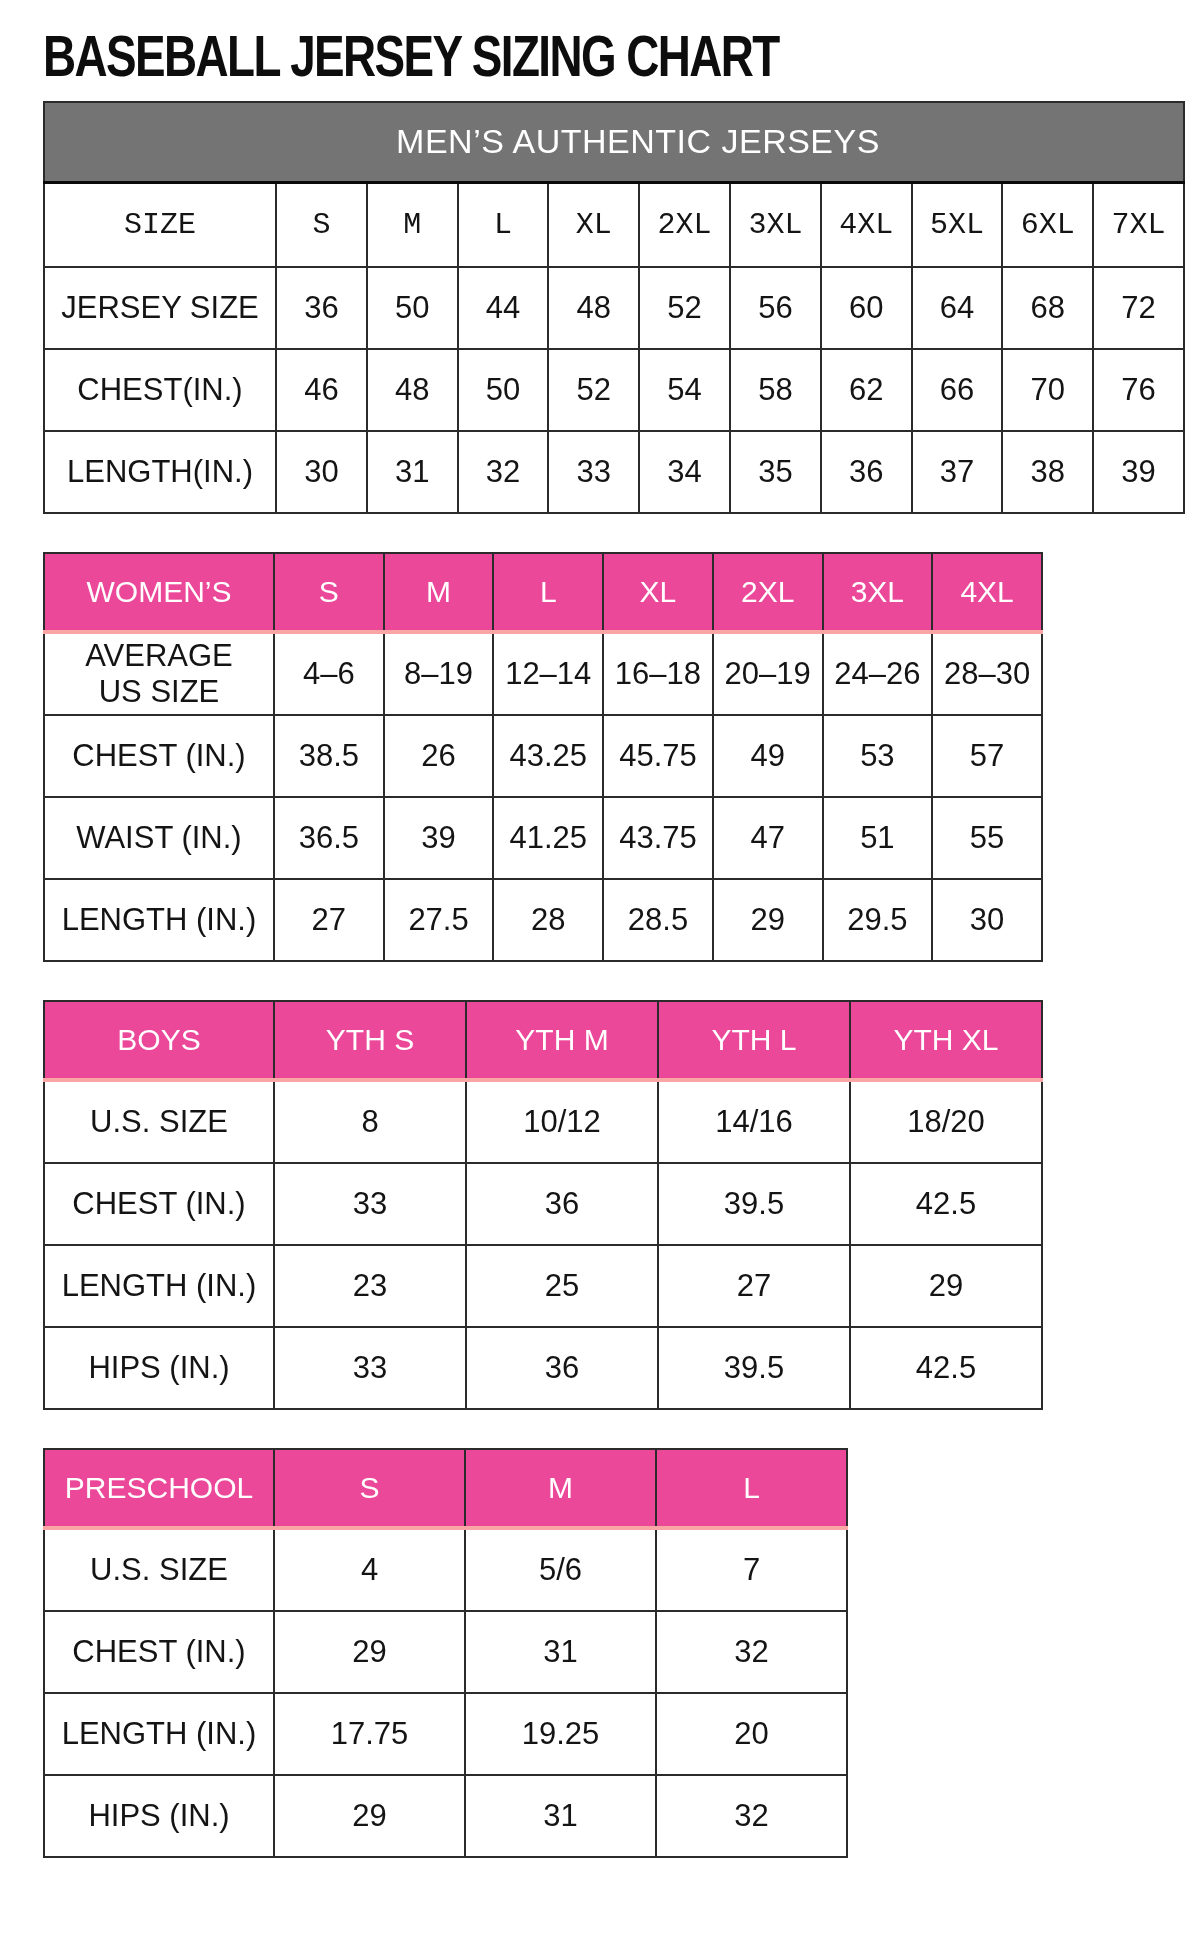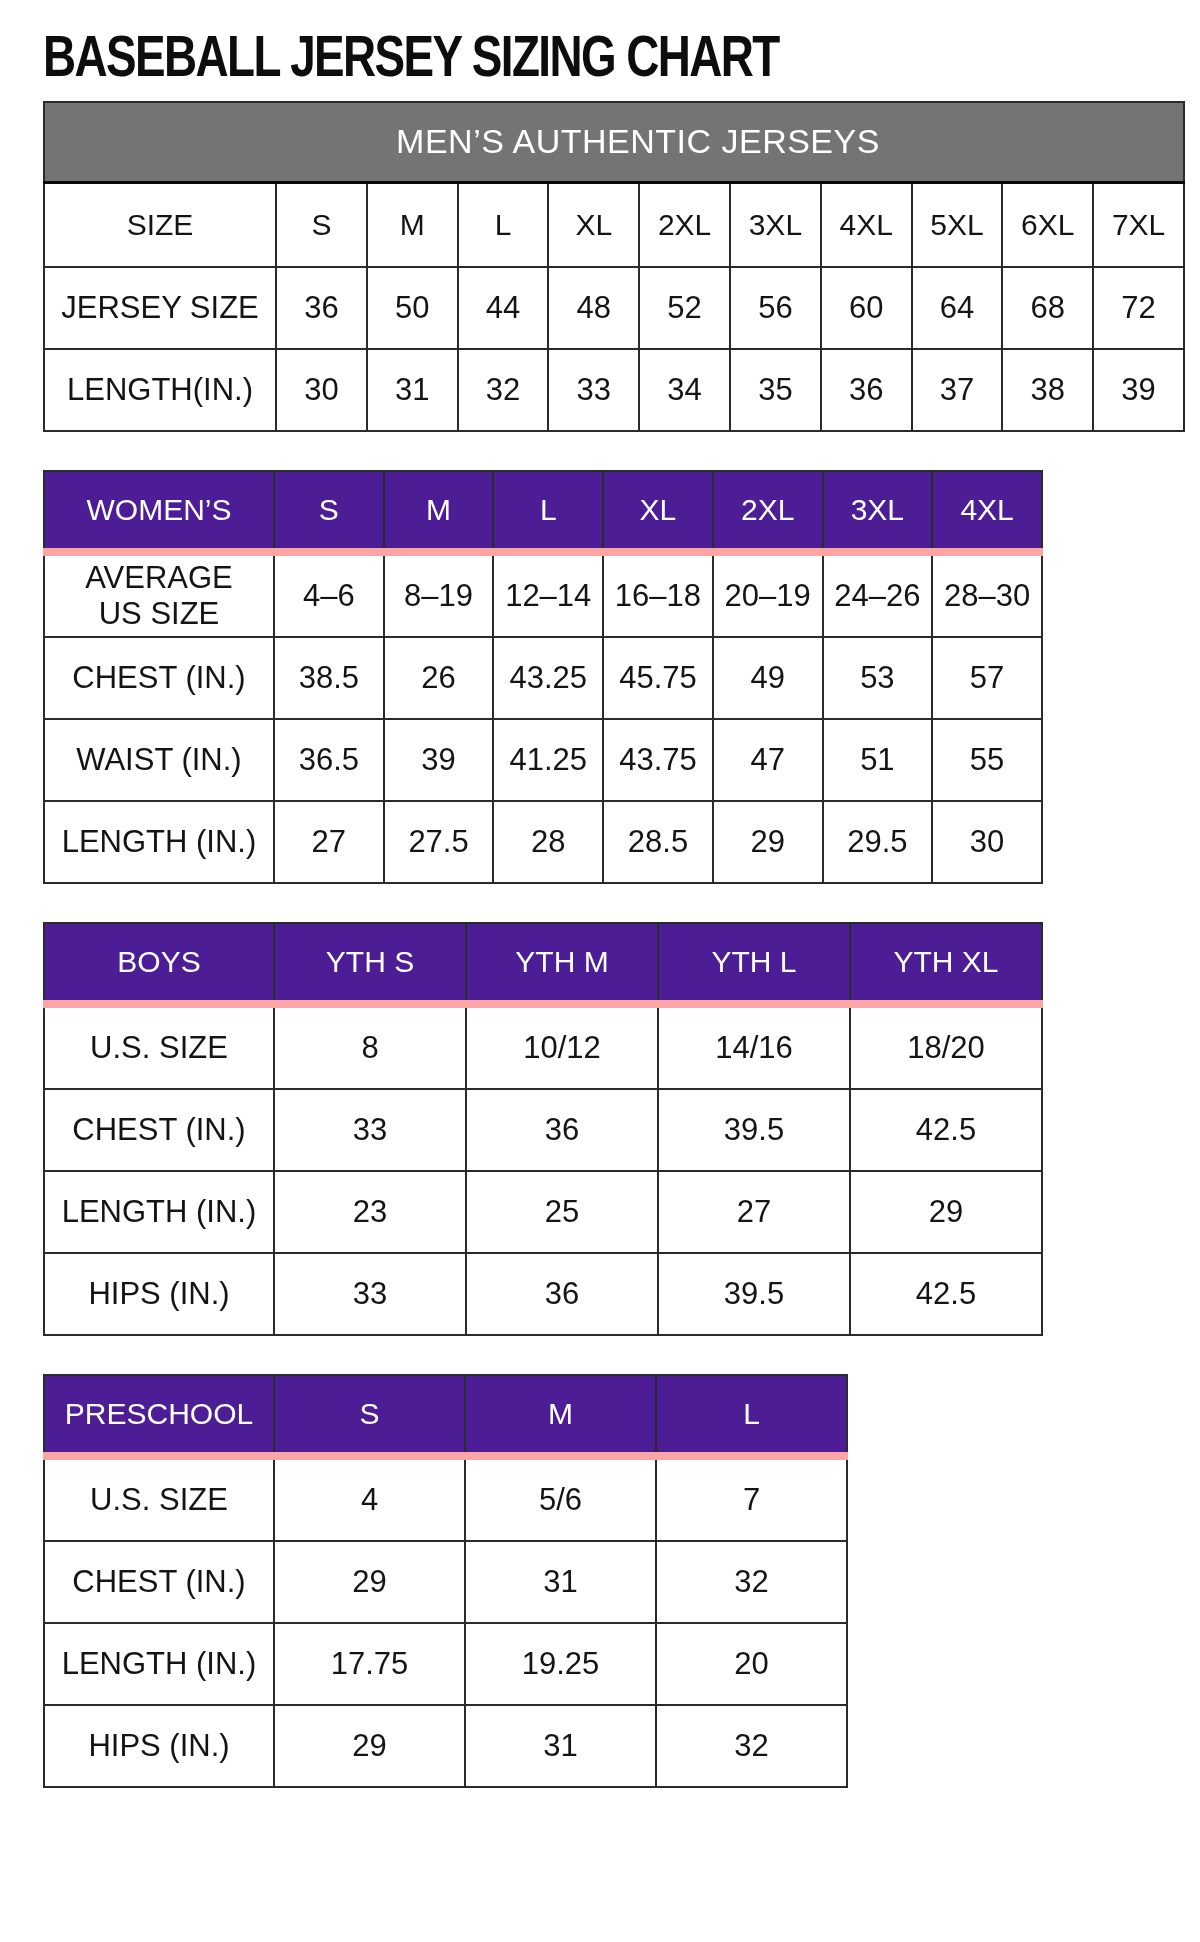--- a/index.html
+++ b/index.html
@@ -48,24 +48,24 @@
   .w-mens table.size-table{border-top:3px solid #0a0a0a;}
   table.size-table th,table.size-table td{
     border:2px solid #2b2b2b;text-align:center;vertical-align:middle;
     font-weight:normal;white-space:pre-line;overflow:hidden;
   }
   table.size-table th{font-size:30px;height:74px;}
   table.size-table td{font-size:31px;height:78px;color:#141414;}
 
   
   .gray-head thead th{
-    background:#4c1d95;color:#ffffff;border-bottom:8px solid #fca5a5;
-  }
-  
-  .plain-head thead th{background:#ffffff;color:#141414;height:80px;}
+    background:#ec4899;color:#ffffff;border-bottom:4px solid #fca5a5;
+  }
+  
+  .plain-head thead th{background:#ffffff;color:#141414;height:80px;font-family:Liberation Mono, monospace;}
 
   
   .w-mens col.label-col{width:232px;}
   .w-womens col.label-col{width:230px;}
   .w-boys col.label-col{width:230px;}
   .w-preschool col.label-col{width:230px;}
 
   .w-mens td,.w-mens th{font-size:30px;}
   .w-womens td{height:76px;}
   .w-boys td{height:76px;}
@@ -119,20 +119,33 @@
               <td>44</td>
               <td>48</td>
               <td>52</td>
               <td>56</td>
               <td>60</td>
               <td>64</td>
               <td>68</td>
               <td>72</td>
             </tr>
             <tr>
+              <td>CHEST(IN.)</td>
+              <td>46</td>
+              <td>48</td>
+              <td>50</td>
+              <td>52</td>
+              <td>54</td>
+              <td>58</td>
+              <td>62</td>
+              <td>66</td>
+              <td>70</td>
+              <td>76</td>
+            </tr>
+            <tr>
               <td>LENGTH(IN.)</td>
               <td>30</td>
               <td>31</td>
               <td>32</td>
               <td>33</td>
               <td>34</td>
               <td>35</td>
               <td>36</td>
               <td>37</td>
               <td>38</td>

